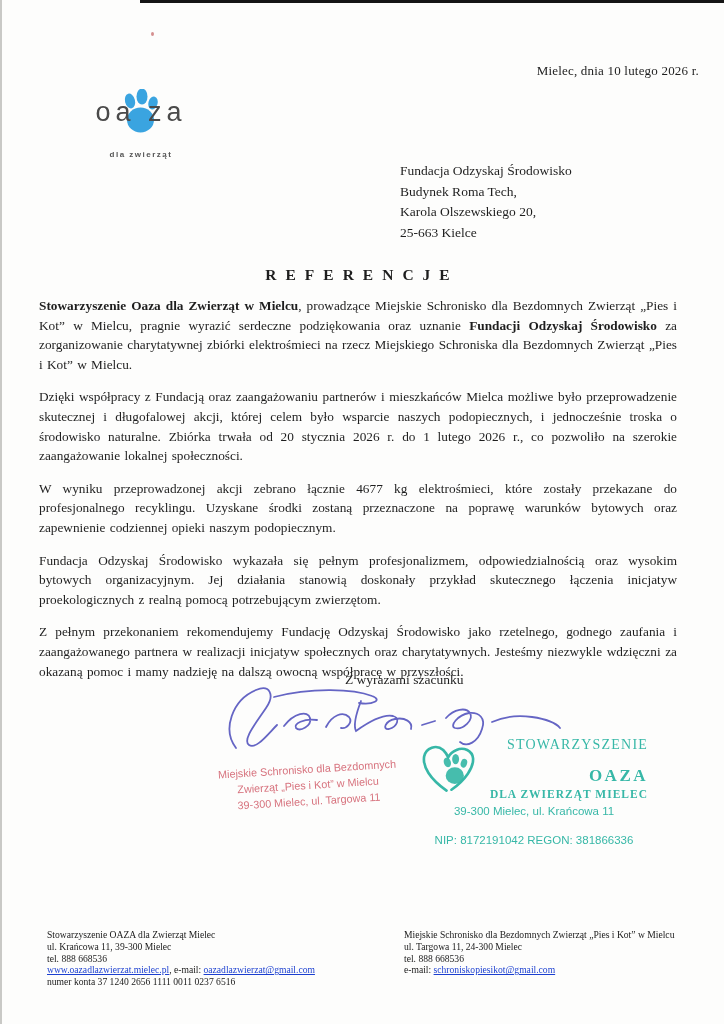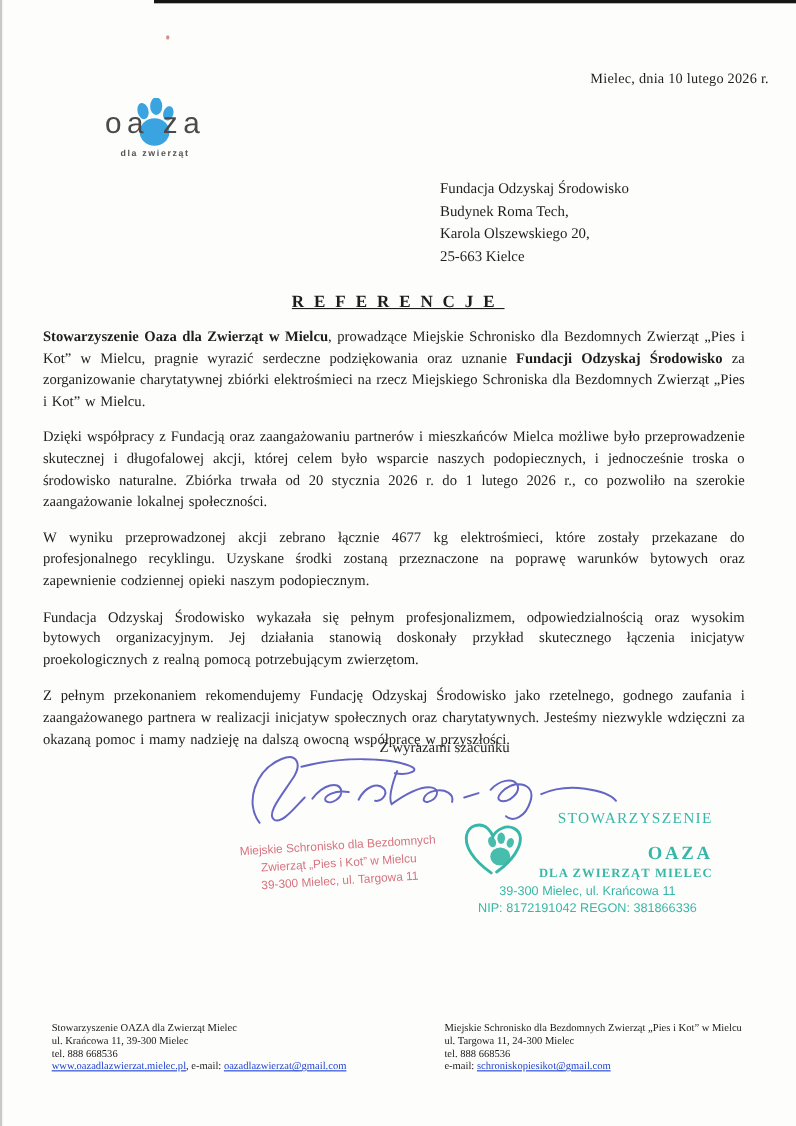--- a/index.html
+++ b/index.html
@@ -22,50 +22,50 @@
   .scan-edge-left{position:absolute;left:0;top:0;width:2px;height:100%;background:#c9c9c6;}
   .scan-speck{position:absolute;left:151px;top:32px;width:3px;height:4px;background:#c05555;opacity:.65;border-radius:50%;}
 
   .date-line{position:absolute;top:63px;right:25px;font-size:13px;letter-spacing:.2px;}
 
   .logo{position:absolute;left:86px;top:90px;width:110px;text-align:center;}
   .logo-row{position:relative;height:44px;font-family:"Liberation Sans","DejaVu Sans",sans-serif;
     font-size:27px;color:var(--logo-gray);letter-spacing:5px;line-height:44px;font-weight:400;}
   .logo-row .lt{position:relative;z-index:2;}
   .logo-paw{position:absolute;left:33px;top:-1px;width:44px;height:46px;z-index:1;color:var(--logo-blue);}
-  .logo-sub{margin-top:1px;font-family:"Liberation Sans","DejaVu Sans",sans-serif;
+  .logo-sub{margin-top:16px;font-family:"Liberation Sans","DejaVu Sans",sans-serif;
     font-size:8px;font-weight:bold;letter-spacing:1.5px;color:#555;}
 
   .recipient{position:absolute;left:400px;top:161px;font-size:13.5px;line-height:20.5px;}
   .recipient .r0{font-weight:normal;}
 
   .letter-title{position:absolute;left:0;top:266px;width:100%;text-align:center;margin:0;
-    font-size:15.5px;font-weight:bold;letter-spacing:9px;text-decoration:underline;}
+    font-size:15.5px;font-weight:bold;letter-spacing:9px;}
 
   .bodytext{position:absolute;left:39px;top:296px;width:638px;text-align:justify;
     font-size:13.3px;line-height:19.6px;}
   .bodytext p{margin:0 0 13px 0;word-spacing:1px;}
 
   .closing{position:absolute;left:345px;top:672px;font-size:13.5px;}
 
   .signature{position:absolute;left:220px;top:684px;width:356px;height:70px;color:var(--signature-ink);}
 
   .stamp-red{position:absolute;left:208px;top:761px;width:200px;text-align:center;
     font-family:"Liberation Sans","DejaVu Sans",sans-serif;font-size:10.8px;line-height:16px;
     color:var(--stamp-red);transform:rotate(-3.5deg);opacity:.88;}
 
   .stamp-teal{position:absolute;left:420px;top:735px;width:228px;color:var(--stamp-teal);opacity:.92;}
-  .teal-top{display:flex;align-items:flex-end;}
+  .teal-top{display:flex;align-items:center;}
   .heart-paw{width:58px;height:56px;flex:0 0 auto;margin-top:2px;color:var(--stamp-teal);}
   .teal-titles{flex:1;text-align:right;padding-top:2px;}
   .teal-t1{font-size:14px;letter-spacing:1.2px;font-family:"Liberation Serif","DejaVu Serif",serif;}
   .teal-t2{font-size:17px;font-weight:bold;letter-spacing:2.5px;margin-top:13px;}
   .teal-t3{font-size:11.5px;letter-spacing:1px;margin-top:2px;font-weight:bold;}
   .teal-t4{font-family:"Liberation Sans","DejaVu Sans",sans-serif;font-size:11.5px;text-align:center;margin-top:5px;}
-  .teal-t5{font-family:"Liberation Sans","DejaVu Sans",sans-serif;font-size:11.5px;text-align:center;margin-top:3px;}
+  .teal-t5{font-family:"Liberation Sans","DejaVu Sans",sans-serif;font-size:11.5px;text-align:center;margin-top:17px;}
 
   .footer{position:absolute;top:929px;font-size:9.6px;line-height:11.8px;color:#1a1a1a;}
   .footer-left{left:47px;width:330px;}
   .footer-right{left:404px;width:300px;}
   .footer a{color:var(--link-blue);text-decoration:underline;cursor:pointer;}
 </style>
 </head>
 <body>
 
 <div class="page">
@@ -145,20 +145,21 @@
     </div>
     <div class="teal-t4">39-300 Mielec, ul. Krańcowa 11</div>
     <div class="teal-t5">NIP: 8172191042  REGON: 381866336</div>
   </div>
 
   <div class="footer footer-left">
     <div>Stowarzyszenie OAZA dla Zwierząt Mielec</div>
     <div>ul. Krańcowa 11, 39-300 Mielec</div>
     <div>tel. 888 668536</div>
     <div><a>www.oazadlazwierzat.mielec.pl</a><span>, e-mail: </span><a>oazadlazwierzat@gmail.com</a></div>
+    <div>numer konta 37 1240 2656 1111 0011 0237 6516</div>
   </div>
 
   <div class="footer footer-right">
     <div>Miejskie Schronisko dla Bezdomnych Zwierząt „Pies i Kot” w Mielcu</div>
     <div>ul. Targowa 11, 24-300 Mielec</div>
     <div>tel. 888 668536</div>
     <div><span>e-mail: </span><a>schroniskopiesikot@gmail.com</a></div>
   </div>
 
 </div>

